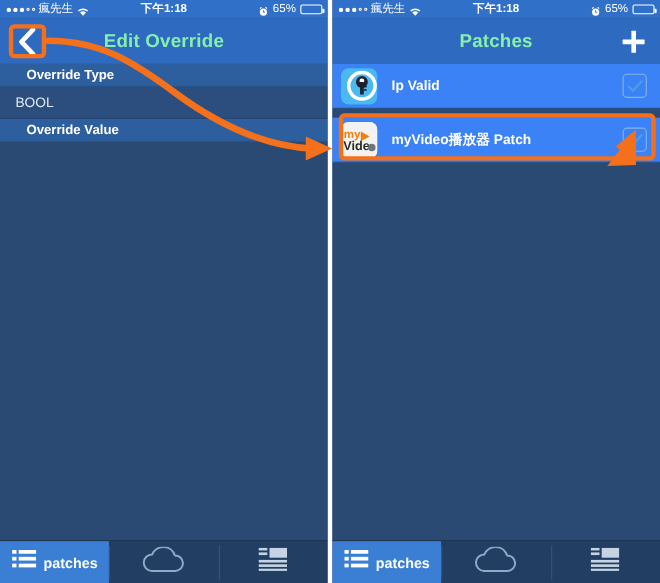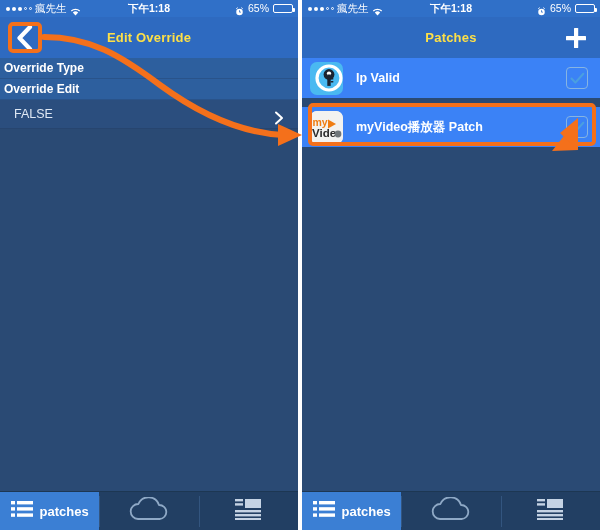--- a/index.html
+++ b/index.html
@@ -57,36 +57,36 @@
     width: 2px; height: 4px; background: #fff; border-radius: 0 1px 1px 0;
   }
   .batt-fill { height: 100%; background: #fff; border-radius: 1px; }
 
   
   .navbar {
     position: relative; height: 41px; background: #2e6ac0;
     display: flex; align-items: center; justify-content: center;
   }
   .nav-title {
-    color: #fde047; font-size: 13px; font-weight: bold; letter-spacing: .2px;
+    color: #86efac; font-size: 17px; font-weight: bold; letter-spacing: .2px;
   }
   .nav-back {
     position: absolute; left: 10px; top: 7px;
     width: 28px; height: 28px; display: flex;
     align-items: center; justify-content: center;
   }
   .nav-plus {
     position: absolute; right: 12px; top: 9px;
     width: 24px; height: 24px;
   }
 
   
   .section-head {
     height: 21px; background: #2d5f9e; color: #fff;
-    font-size: 12px; font-weight: bold; line-height: 21px; padding-left: 4px;
+    font-size: 12px; font-weight: bold; line-height: 21px; padding-left: 24px;
     border-bottom: 1px solid #29538a;
   }
   .value-row {
     height: 29px; background: #2b4e7e; color: #dfe8f4;
     font-size: 12.5px; line-height: 29px; padding-left: 14px;
     position: relative; border-bottom: 1px solid #27456f;
   }
   .value-row .chev {
     position: absolute; right: 12px; top: 7px;
     width: 14px; height: 14px;
@@ -186,30 +186,25 @@
     <div class="navbar">
       <div class="nav-back">
         <svg width="17" height="26" viewBox="0 0 17 26">
           <path d="M14 2 L3.5 13 L14 24" stroke="#fff" stroke-width="4.2" fill="none" stroke-linecap="round" stroke-linejoin="round"></path>
         </svg>
       </div>
       <div class="nav-title">Edit Override</div>
     </div>
 
     <div class="section-head">Override Type</div>
-
-    <div class="section-head">Override Edit</div>
     <div class="value-row">
-      <span>FALSE</span>
-      <span class="chev">
-        <svg width="14" height="14" viewBox="0 0 14 14">
-          <path d="M4 1.5 L10 7 L4 12.5" stroke="#fff" stroke-width="2" fill="none" stroke-linecap="round" stroke-linejoin="round"></path>
-        </svg>
-      </span>
-    </div>
+      <span>BOOL</span>
+    </div>
+
+    <div class="section-head">Override Value</div>
 
     <div class="tabbar">
       <div class="tab active">
         <span class="tab-icon">
           <svg width="22" height="17" viewBox="0 0 22 17">
             <rect x="0" y="0" width="4" height="3.4" fill="#fff"></rect>
             <rect x="6" y="0" width="16" height="3.4" fill="#fff"></rect>
             <rect x="0" y="6.2" width="4" height="3.4" fill="#fff"></rect>
             <rect x="6" y="6.2" width="16" height="3.4" fill="#fff"></rect>
             <rect x="0" y="12.4" width="4" height="3.4" fill="#fff"></rect>

